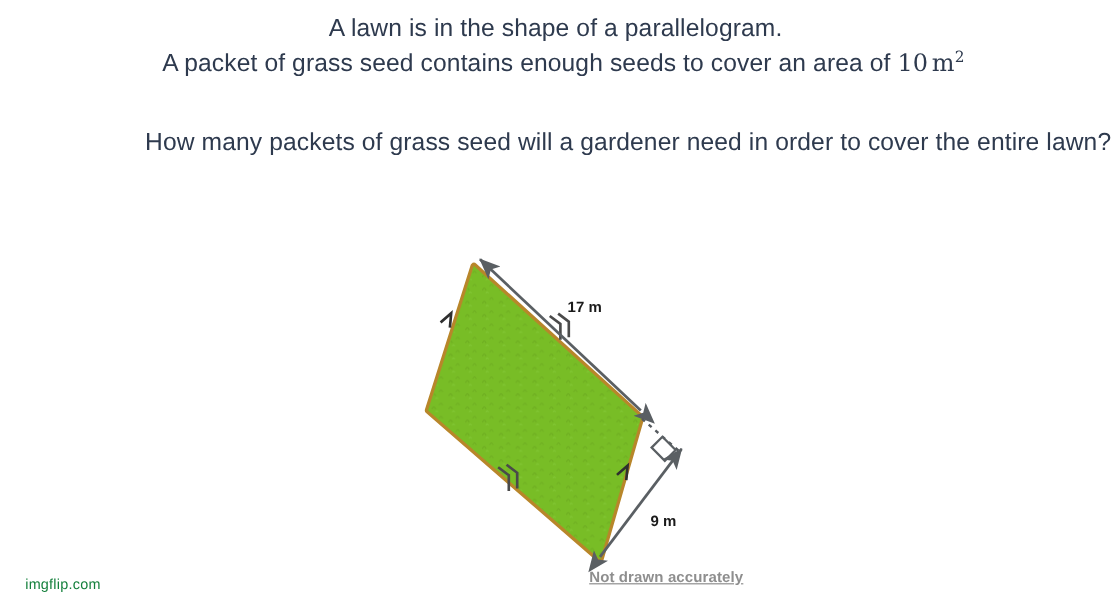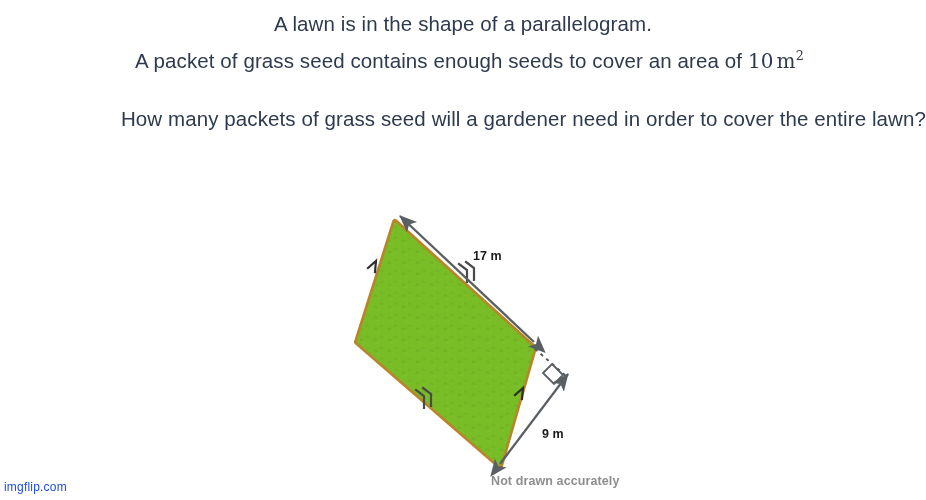--- a/index.html
+++ b/index.html
@@ -34,21 +34,21 @@
 
   .q-line {
     font-size: 20.5px;
     line-height: 28px;
     letter-spacing: 0.1px;
     color: #2e3a4e;
     white-space: nowrap;
   }
 
   .q-para2 {
-    margin-top: 9px;
+    margin-top: 0;
     padding-left: 13px;
   }
 
   .q-para3 {
     position: absolute;
     left: 0;
     top: 105px;
     width: 926px;
     text-align: right;
   }
@@ -92,28 +92,29 @@
 
   .nda {
     position: absolute;
     left: 491px;
     top: 474px;
     font-size: 12.5px;
     font-weight: bold;
     color: #8e8e8e;
     letter-spacing: 0.1px;
     white-space: nowrap;
+    text-decoration: underline;
   }
 
   .watermark {
     position: absolute;
-    left: 4px;
+    left: 21px;
     top: 480px;
     font-size: 12px;
-    color: #1d4ed8;
+    color: #15803d;
     letter-spacing: 0.2px;
   }
 </style>
 </head>
 <body>
 
 <div id="page">
 
   <div class="question-block">
     <div class="q-line">A lawn is in the shape of a parallelogram.</div>

